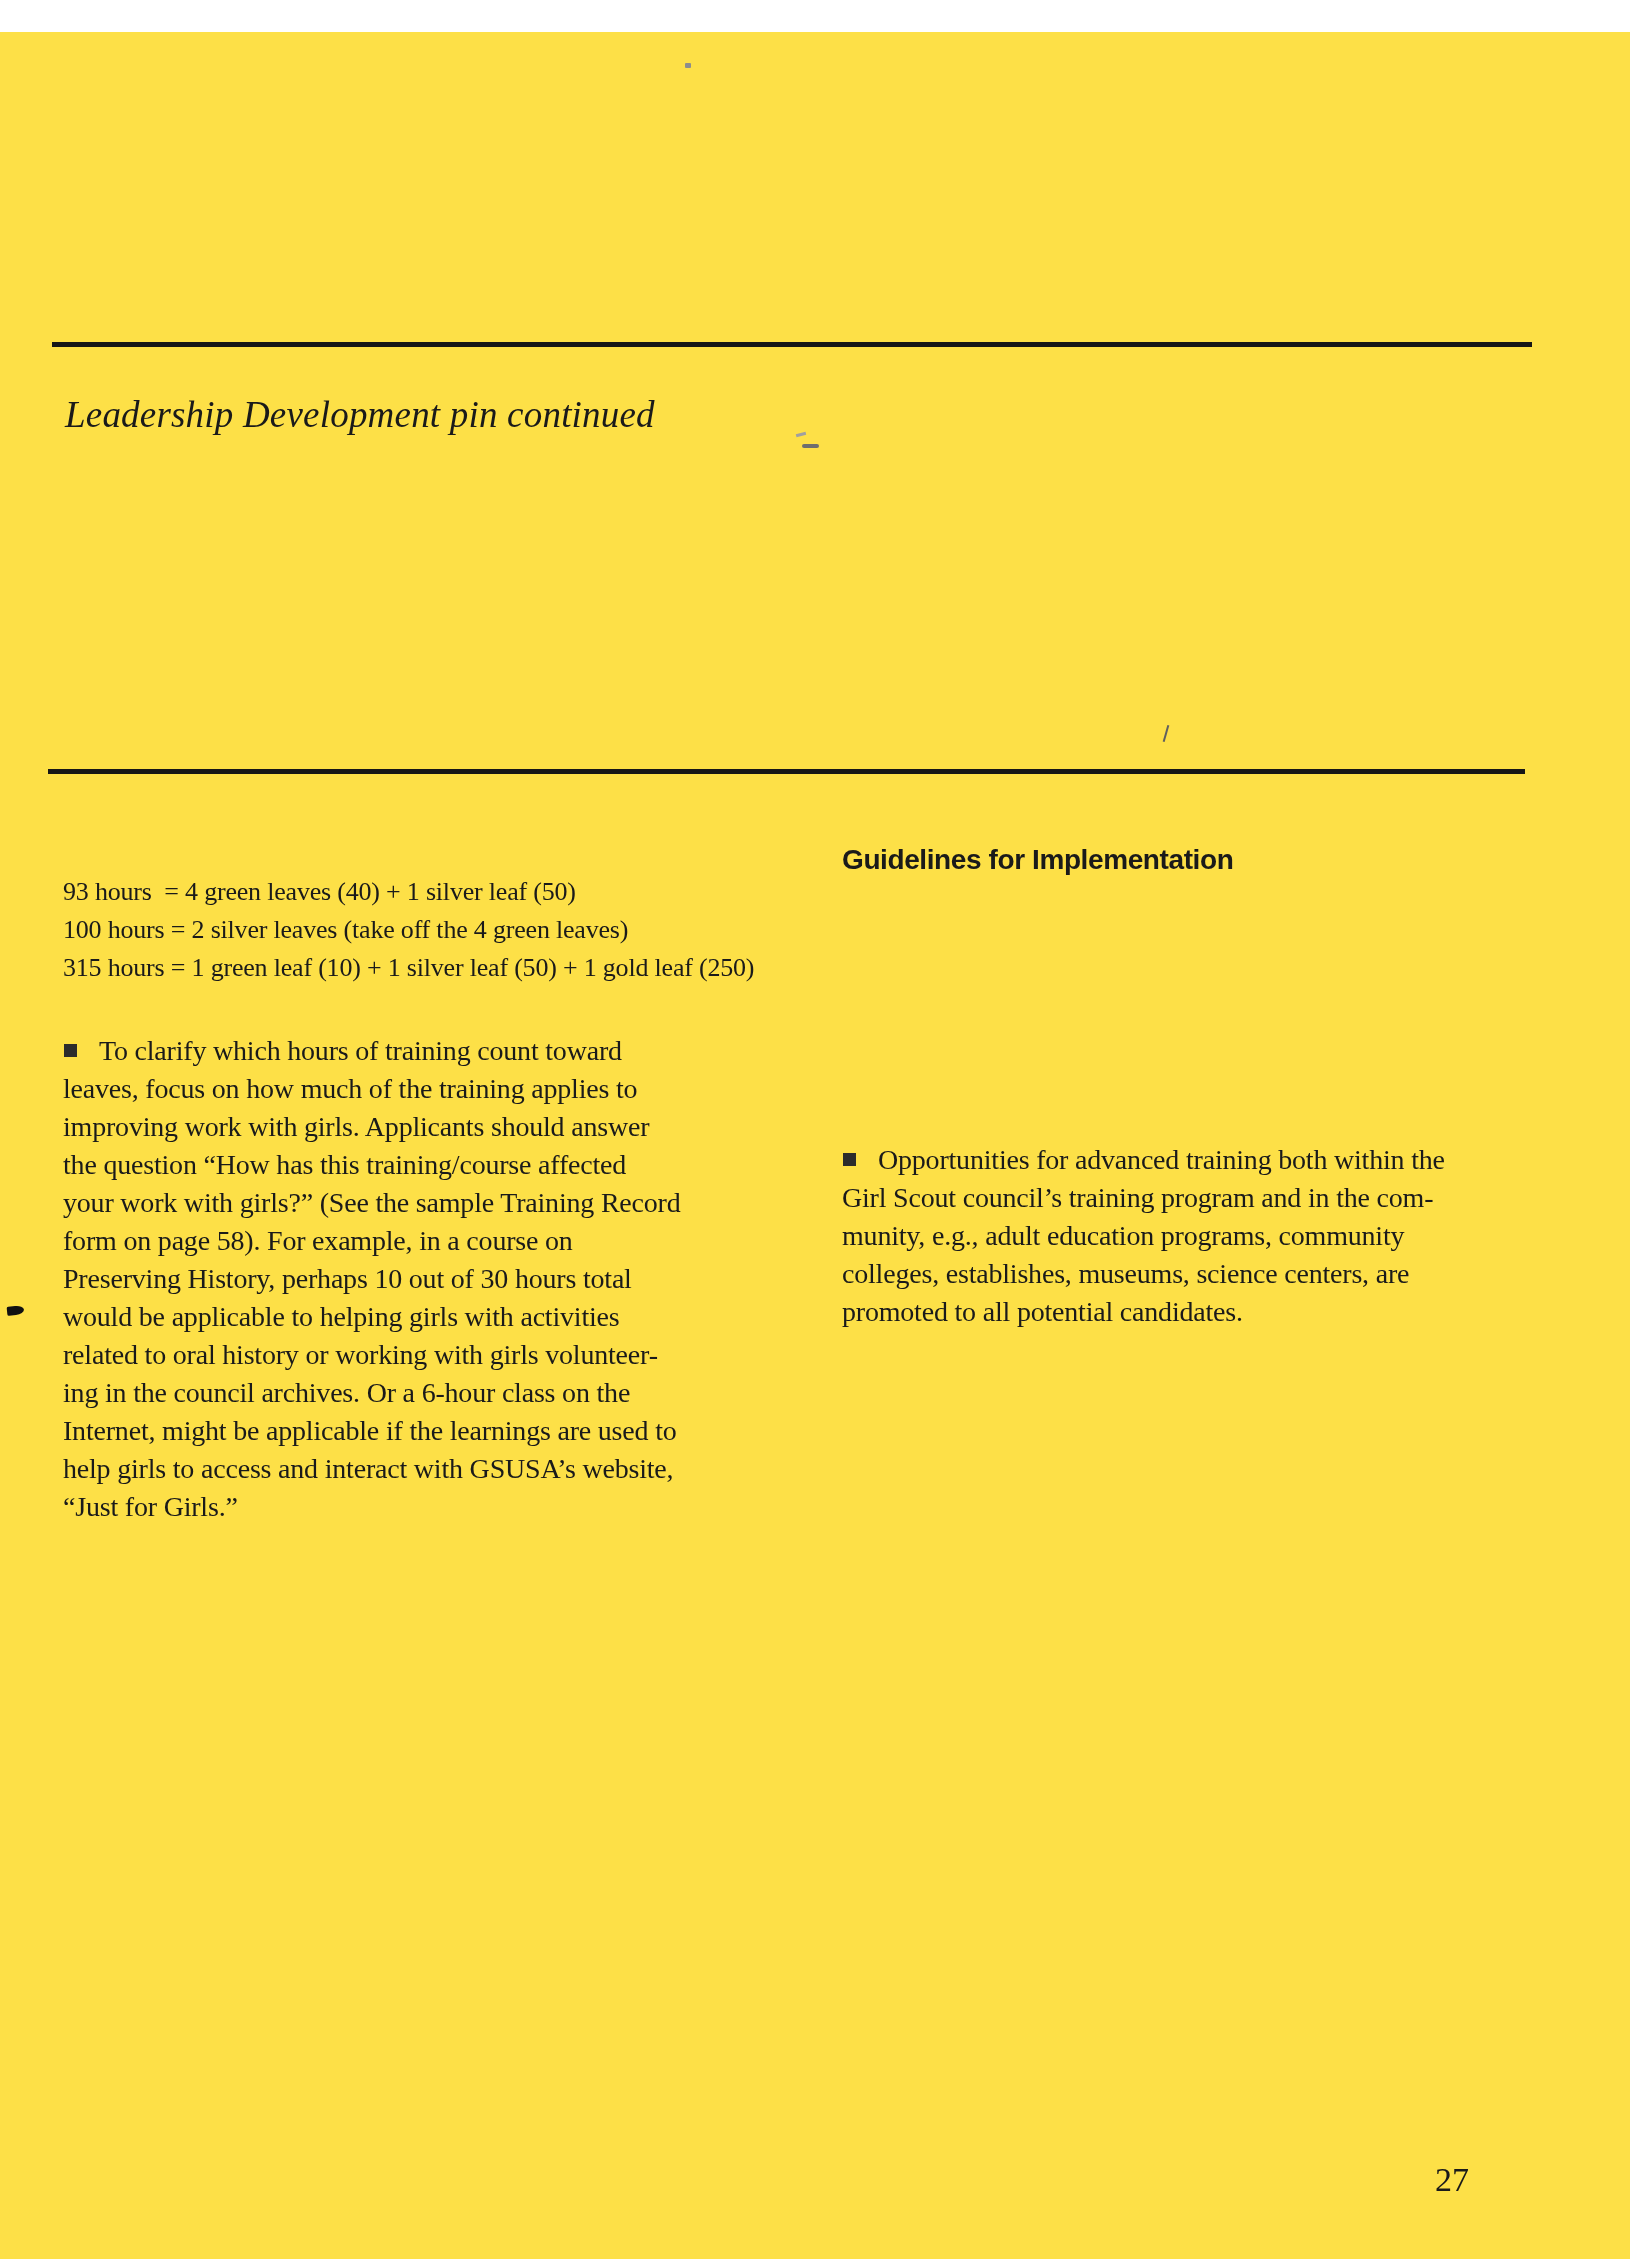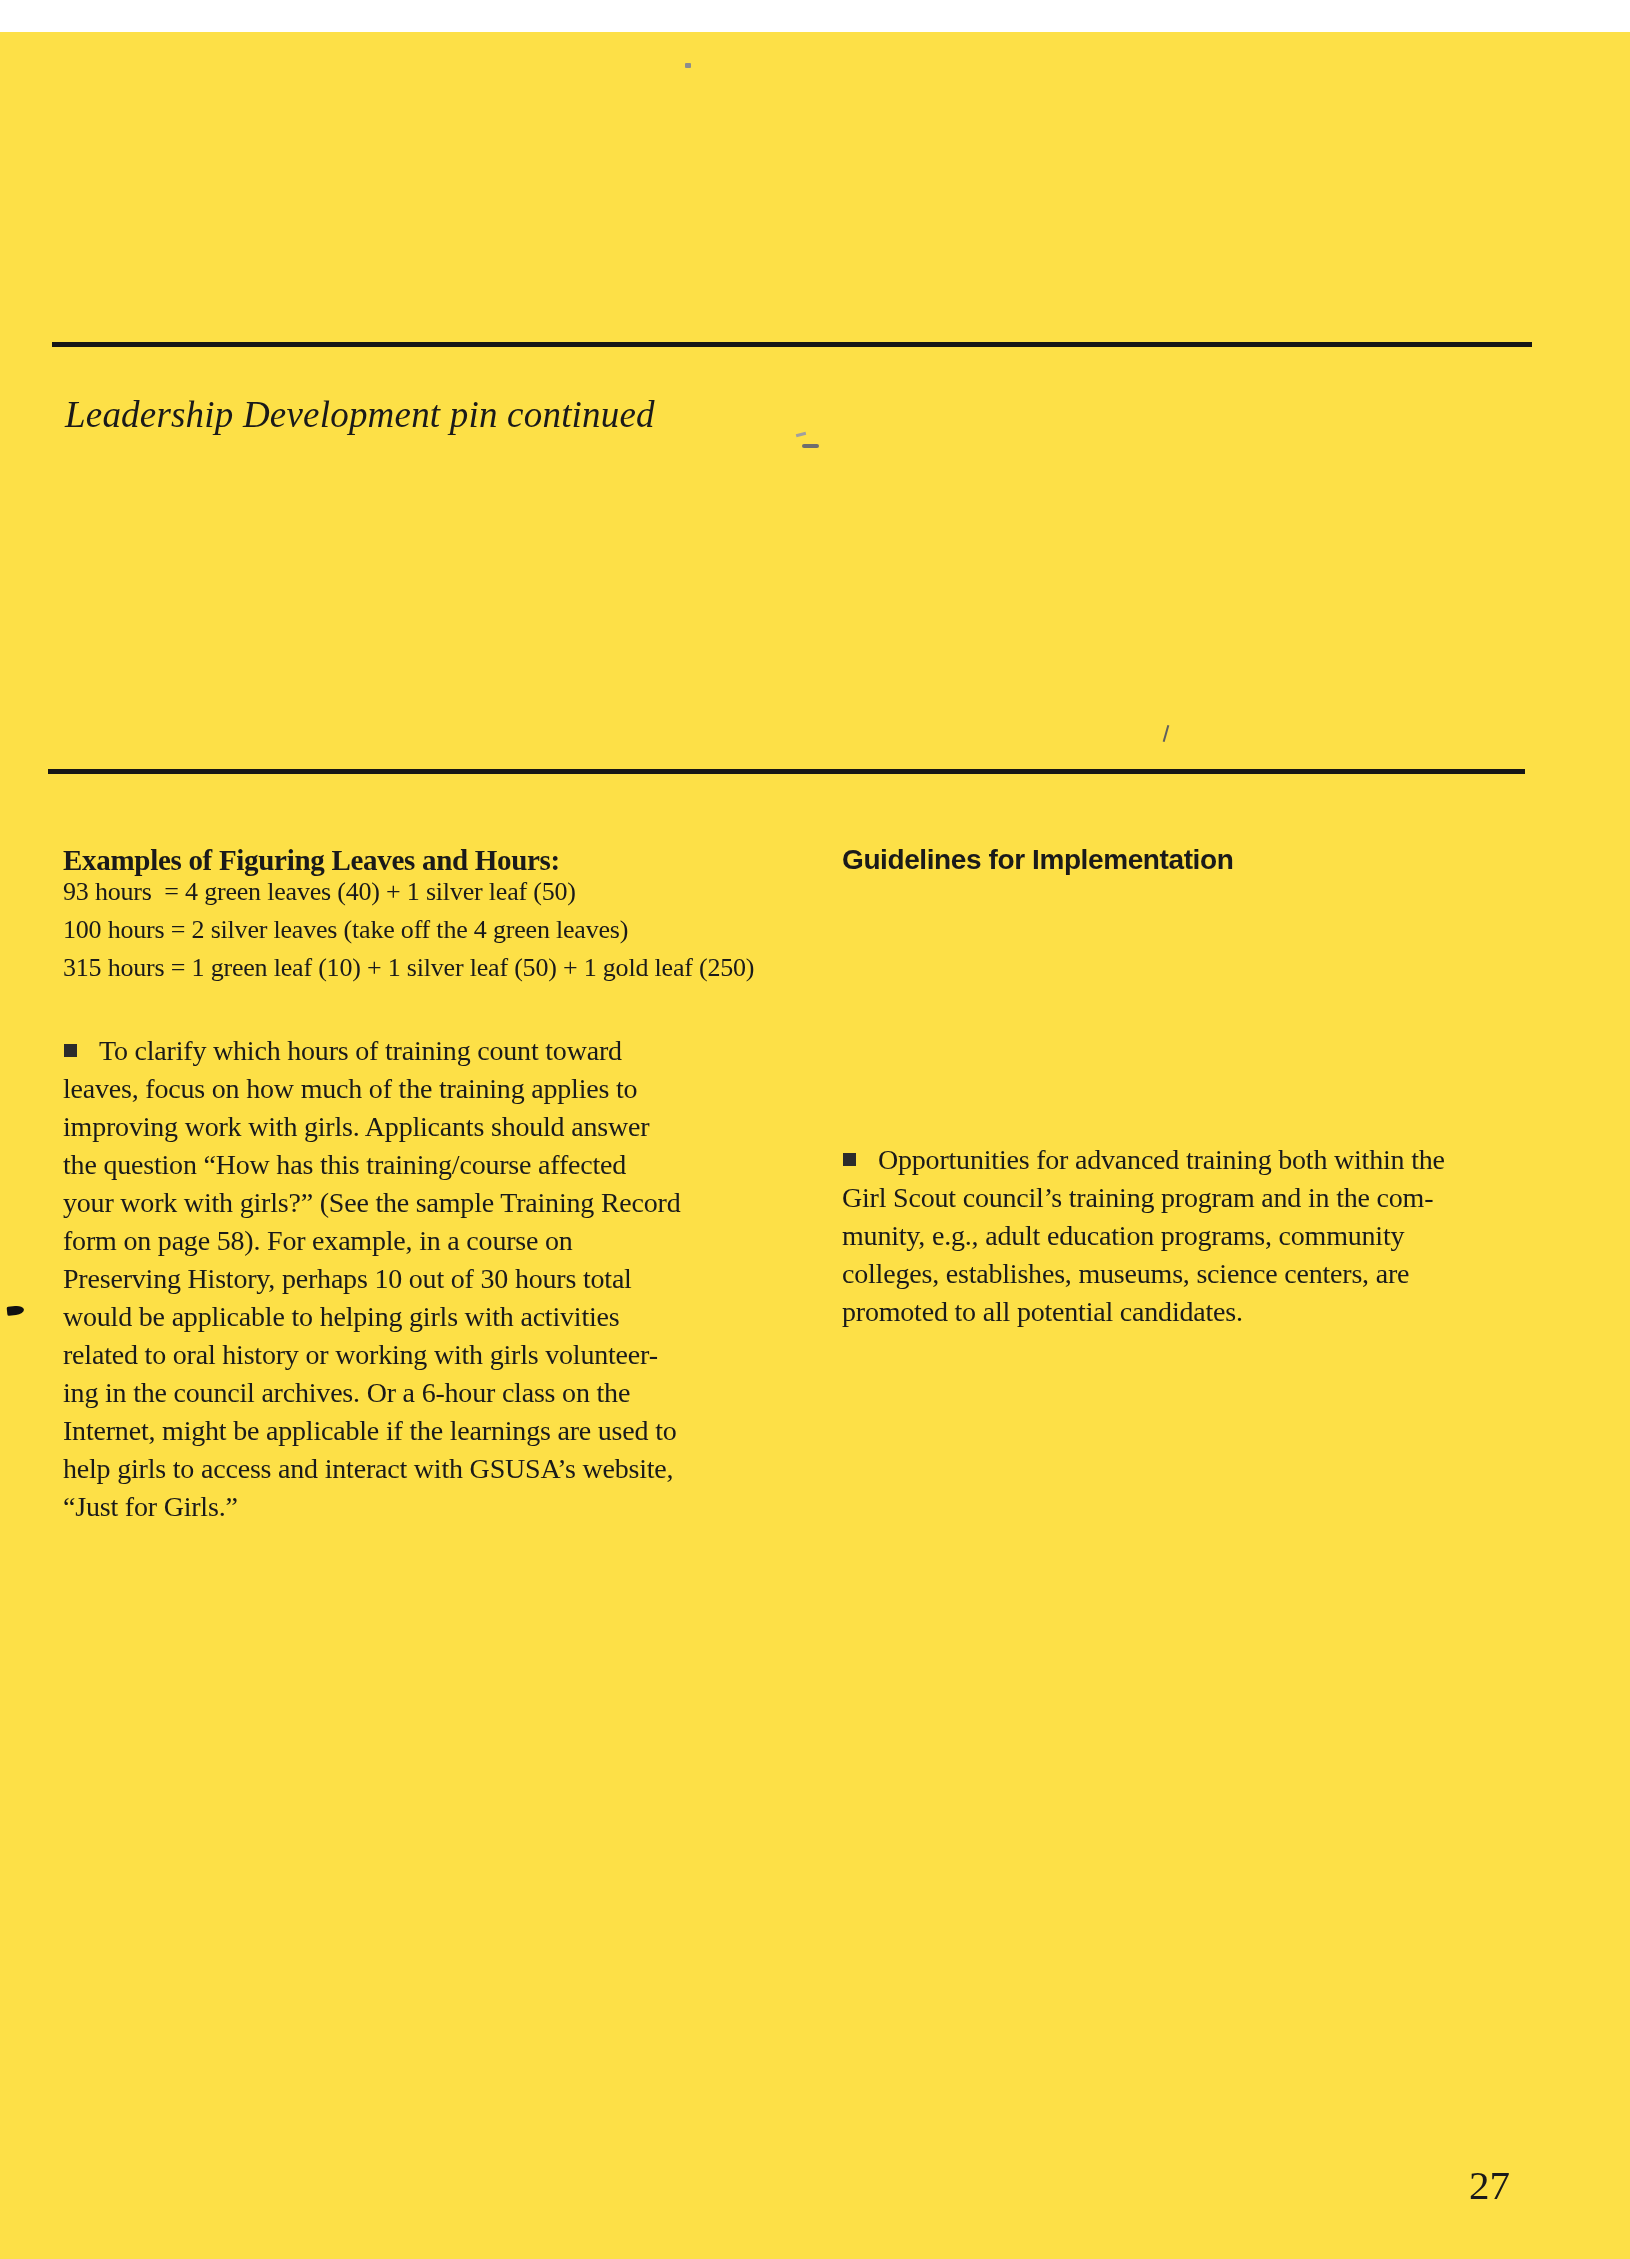--- a/index.html
+++ b/index.html
@@ -62,22 +62,22 @@
     left:1px; top:12px;
     width:13px; height:13px;
     background:#2c2c2c;
   }
   .para-left{left:63px;  top:1000px; width:782px;}
   .para-r1 {left:842px;  top:863px;  width:723px;}
   .para-r2 {left:842px;  top:1025px; width:723px;}
   .para-r3 {left:842px;  top:1109px; width:723px;}
   .page-number{
     position:absolute;
-    left:1469px; top:2129px;
-    font-size:41px;
+    left:1435px; top:2129px;
+    font-size:34px;
   }
   .artifact{position:absolute;}
   .speck-edge{
     left:7px; top:1274px;
     width:17px; height:9px;
     background:#111;
     border-radius:2px 60% 60% 2px;
     transform:rotate(-6deg);
   }
   .speck-top{
@@ -115,21 +115,20 @@
   <div class="doc-title">Leadership Development pin continued</div>
 
   <div class="artifact dash-1"></div>
   <div class="artifact dash-2"></div>
   <div class="artifact speck-top"></div>
   <div class="artifact scratch"></div>
   <div class="artifact speck-edge"></div>
 
   <div class="rule" style="left:48px; top:737px; width:1477px; height:5px;"></div>
 
-  <div class="col-heading-serif">Examples of Figuring Leaves and Hours:</div>
 
   <div class="examples">93 hours  = 4 green leaves (40) + 1 silver leaf (50)
 100 hours = 2 silver leaves (take off the 4 green leaves)
 315 hours = 1 green leaf (10) + 1 silver leaf (50) + 1 gold leaf (250)</div>
 
   <div class="para para-left">
     <span class="bullet"></span>
     <div class="lines">To clarify which hours of training count toward
 leaves, focus on how much of the training applies to
 improving work with girls. Applicants should answer

